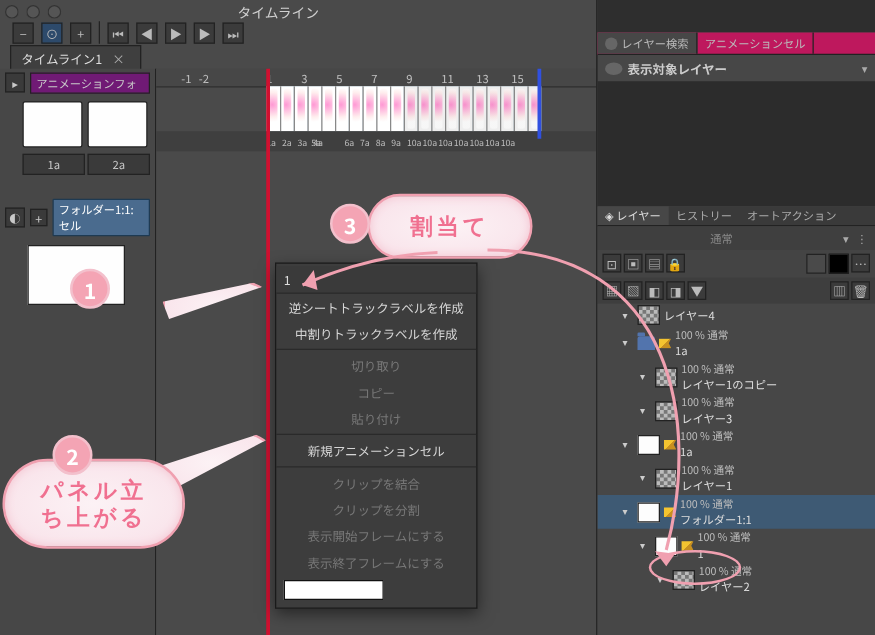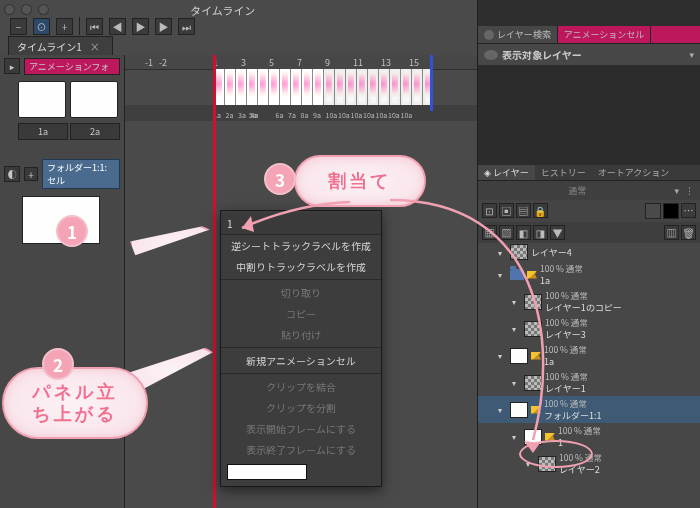--- a/index.html
+++ b/index.html
@@ -11,21 +11,21 @@
   .t-icon { width:15px; height:15px; border:1px solid #222; background:#3b3b3b; color:#bbb; display:flex; align-items:center; justify-content:center; font-size:10px; }
   .t-icon.active { background:#2d4a6b; }
   .vbar { width:1px; height:18px; background:#222; }
   
   #tl-tab { position:absolute; top:36px; left:8px; background:#3f3f3f; border:1px solid #222; padding:2px 12px 2px 8px; font-size:10px; color:#ddd; }
   #tl-tab::after { content:"×"; margin-left:8px; color:#aaa; }
   
   #track-head { position:absolute; top:55px; left:0; width:125px; bottom:0; background:#474747; border-right:1px solid #222; box-sizing:border-box; }
   .th-row { display:flex; align-items:flex-start; padding:3px 4px; gap:4px; }
   .disc { width:14px; height:14px; border:1px solid #222; background:#3a3a3a; font-size:9px; display:flex; align-items:center; justify-content:center; }
-  .th-label { background:#be185d; border:1px solid #222; padding:1px 4px; font-size:9px; flex:1; }
+  .th-label { background:#701a75; border:1px solid #222; padding:1px 4px; font-size:9px; flex:1; }
   .thumb-lg { width:46px; height:35px; background:#fefefe; border:1px solid #222; border-radius:2px; }
   .cel-row { display:flex; gap:2px; padding:2px 4px; }
   .cel-tab { flex:1; background:#3a3a3a; border:1px solid #222; text-align:center; font-size:9px; padding:1px 0; }
   
   .new-folder { display:flex; align-items:center; padding:3px 4px; gap:4px; margin-top:14px; }
   .plus-btn { width:12px; height:12px; background:#3a3a3a; border:1px solid #222; font-size:10px; display:flex; align-items:center;justify-content:center;color:#ccc; }
   .nf-label { background:#4a6b8e; color:#fff; font-size:9px; padding:1px 4px; flex:1; border:1px solid #1e3a52; border-radius:1px; }
   .preview-box { margin:4px 4px 0 22px; width:76px; height:46px; background:#fefefe; border:1px solid #222; }
   
   #lane { position:absolute; top:55px; left:125px; right:222px; bottom:0; background:#4a4a4a; }

